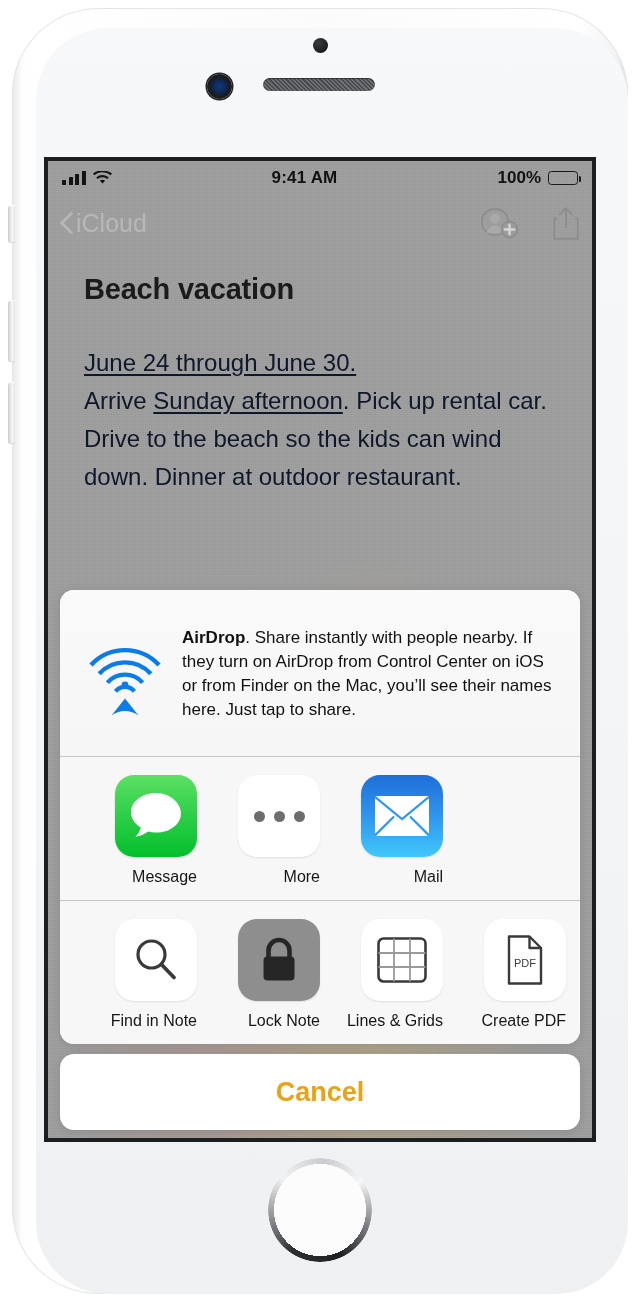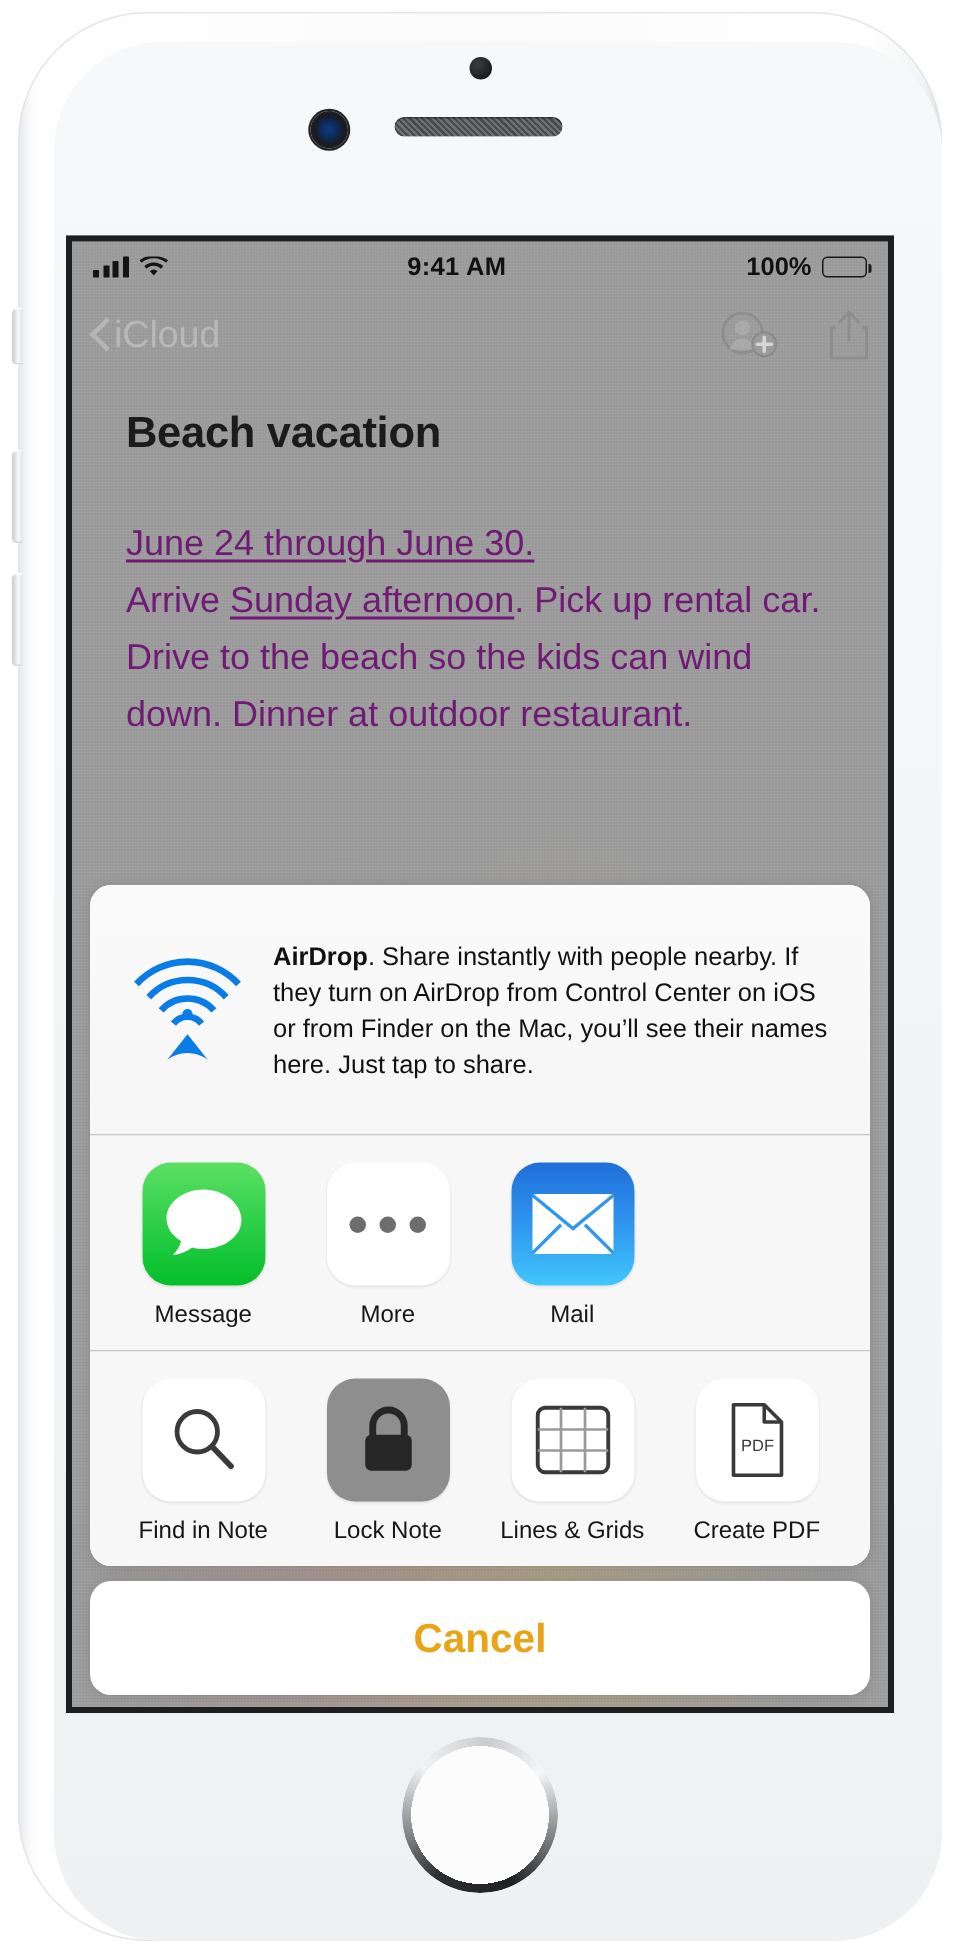--- a/index.html
+++ b/index.html
@@ -158,54 +158,54 @@
   .icon-add-person { width: 40px; height: 32px; position: relative; }
   .icon-share-out { width: 28px; height: 34px; position: relative; }
 
   
   .note-title {
     position: absolute; left: 36px; top: 112px;
     font-size: 29px; font-weight: bold; color: #1b1b1b; letter-spacing: -.2px;
   }
   .note-body {
     position: absolute; left: 36px; top: 183px; right: 20px;
-    font-size: 24px; line-height: 38px; color: #701a75;
+    font-size: 24px; line-height: 38px; color: #0f172a;
   }
   .u { text-decoration: underline; text-underline-offset: 3px; }
 
   
   .share-sheet {
     position: absolute; left: 12px; right: 12px; bottom: 8px;
   }
   .sheet-panel {
     background: #f7f7f7;
     border-radius: 14px;
     overflow: hidden;
     box-shadow: 0 1px 10px rgba(0,0,0,.12);
   }
   .sheet-sep { height: 1px; background: #c6c6c6; }
 
   .airdrop-row {
-    display: flex; align-items: center; gap: 14px;
+    display: flex; align-items: flex-end; gap: 14px;
     padding: 26px 22px 34px 22px;
     background: linear-gradient(180deg,#fafafa,#f6f6f6);
   }
   .airdrop-icon { width: 86px; height: 86px; flex: 0 0 86px; margin-top: 2px; }
   .airdrop-text {
     font-size: 17px; line-height: 24px; color: #111; padding-top: 10px;
   }
   .airdrop-text b { font-weight: bold; }
 
   .tile-row {
     display: flex; gap: 0; padding: 18px 0 14px 0;
     background: #f7f7f7; overflow: hidden;
   }
   .tile {
     width: 123px; flex: 0 0 123px;
-    display: flex; flex-direction: column; align-items: center; gap: 11px;
+    display: flex; flex-direction: column; align-items: flex-end; gap: 11px;
   }
   .tile-row.apps { padding-left: 14px; }
   .tile-row.actions { padding-left: 14px; }
   .tile-art {
     width: 82px; height: 82px; border-radius: 19px;
     display: flex; align-items: center; justify-content: center;
     box-shadow: 0 1px 2px rgba(0,0,0,.10);
   }
   .tile-label { font-size: 16px; color: #161616; white-space: nowrap; }
 

